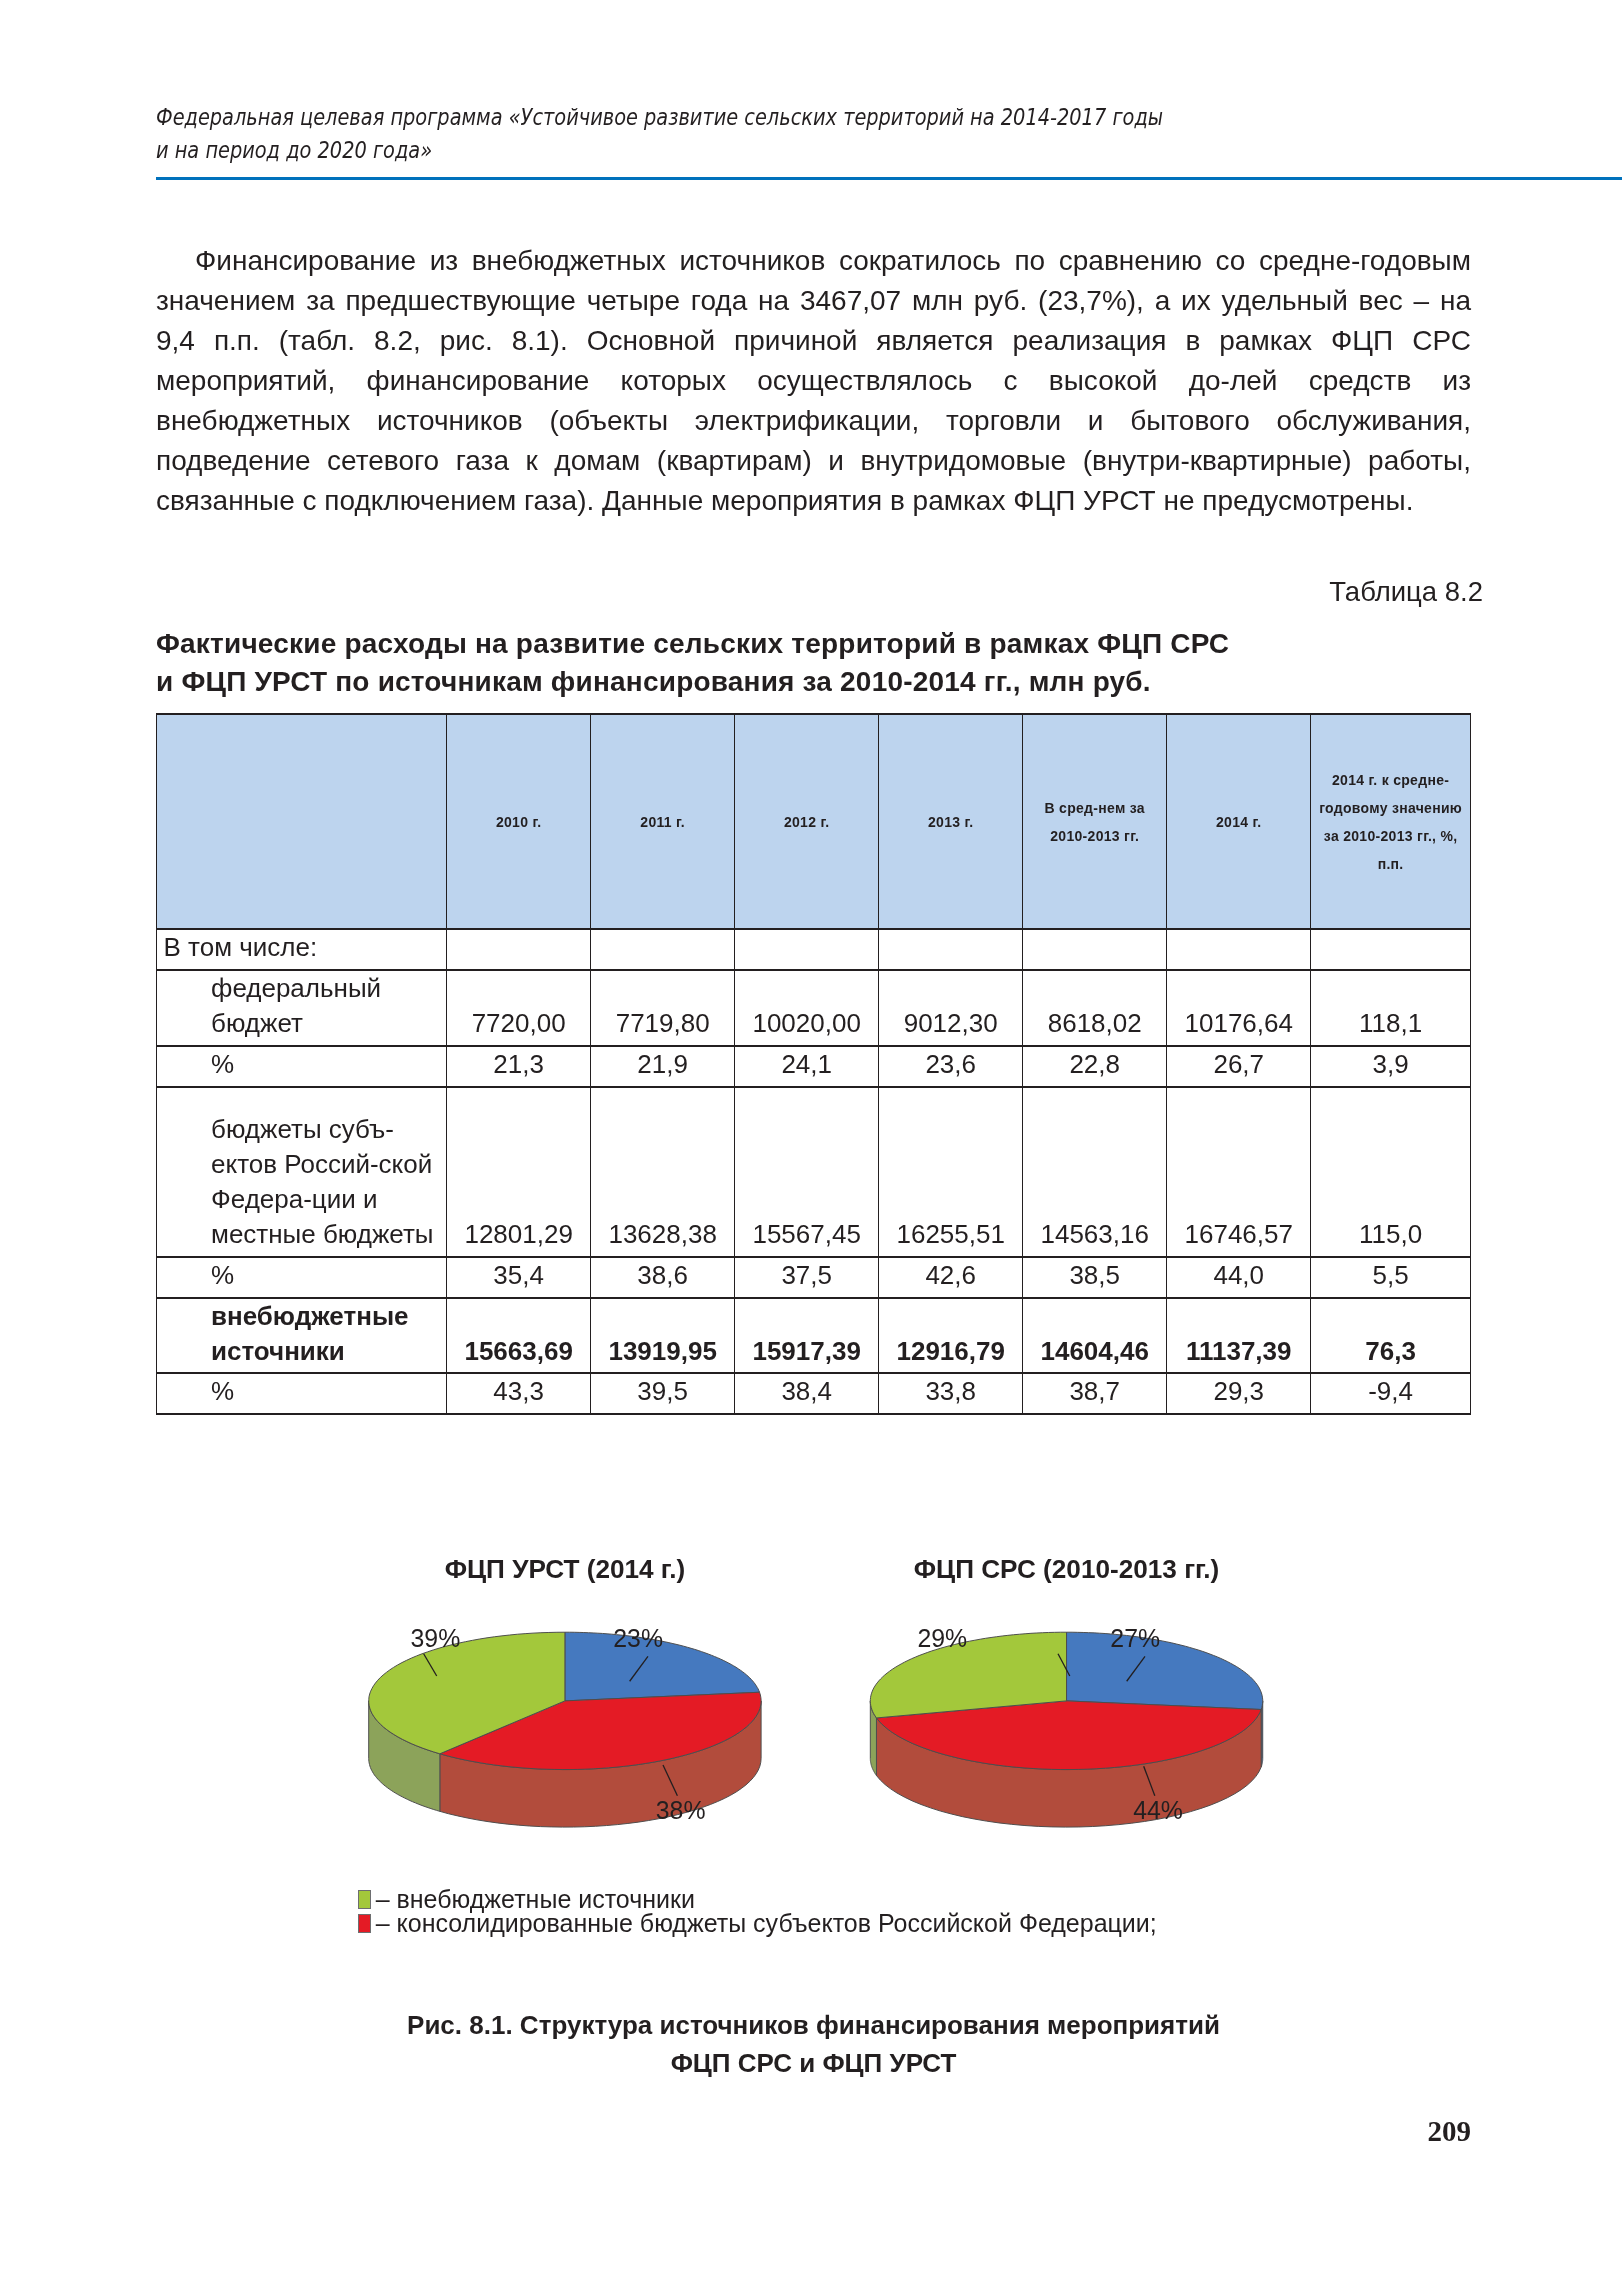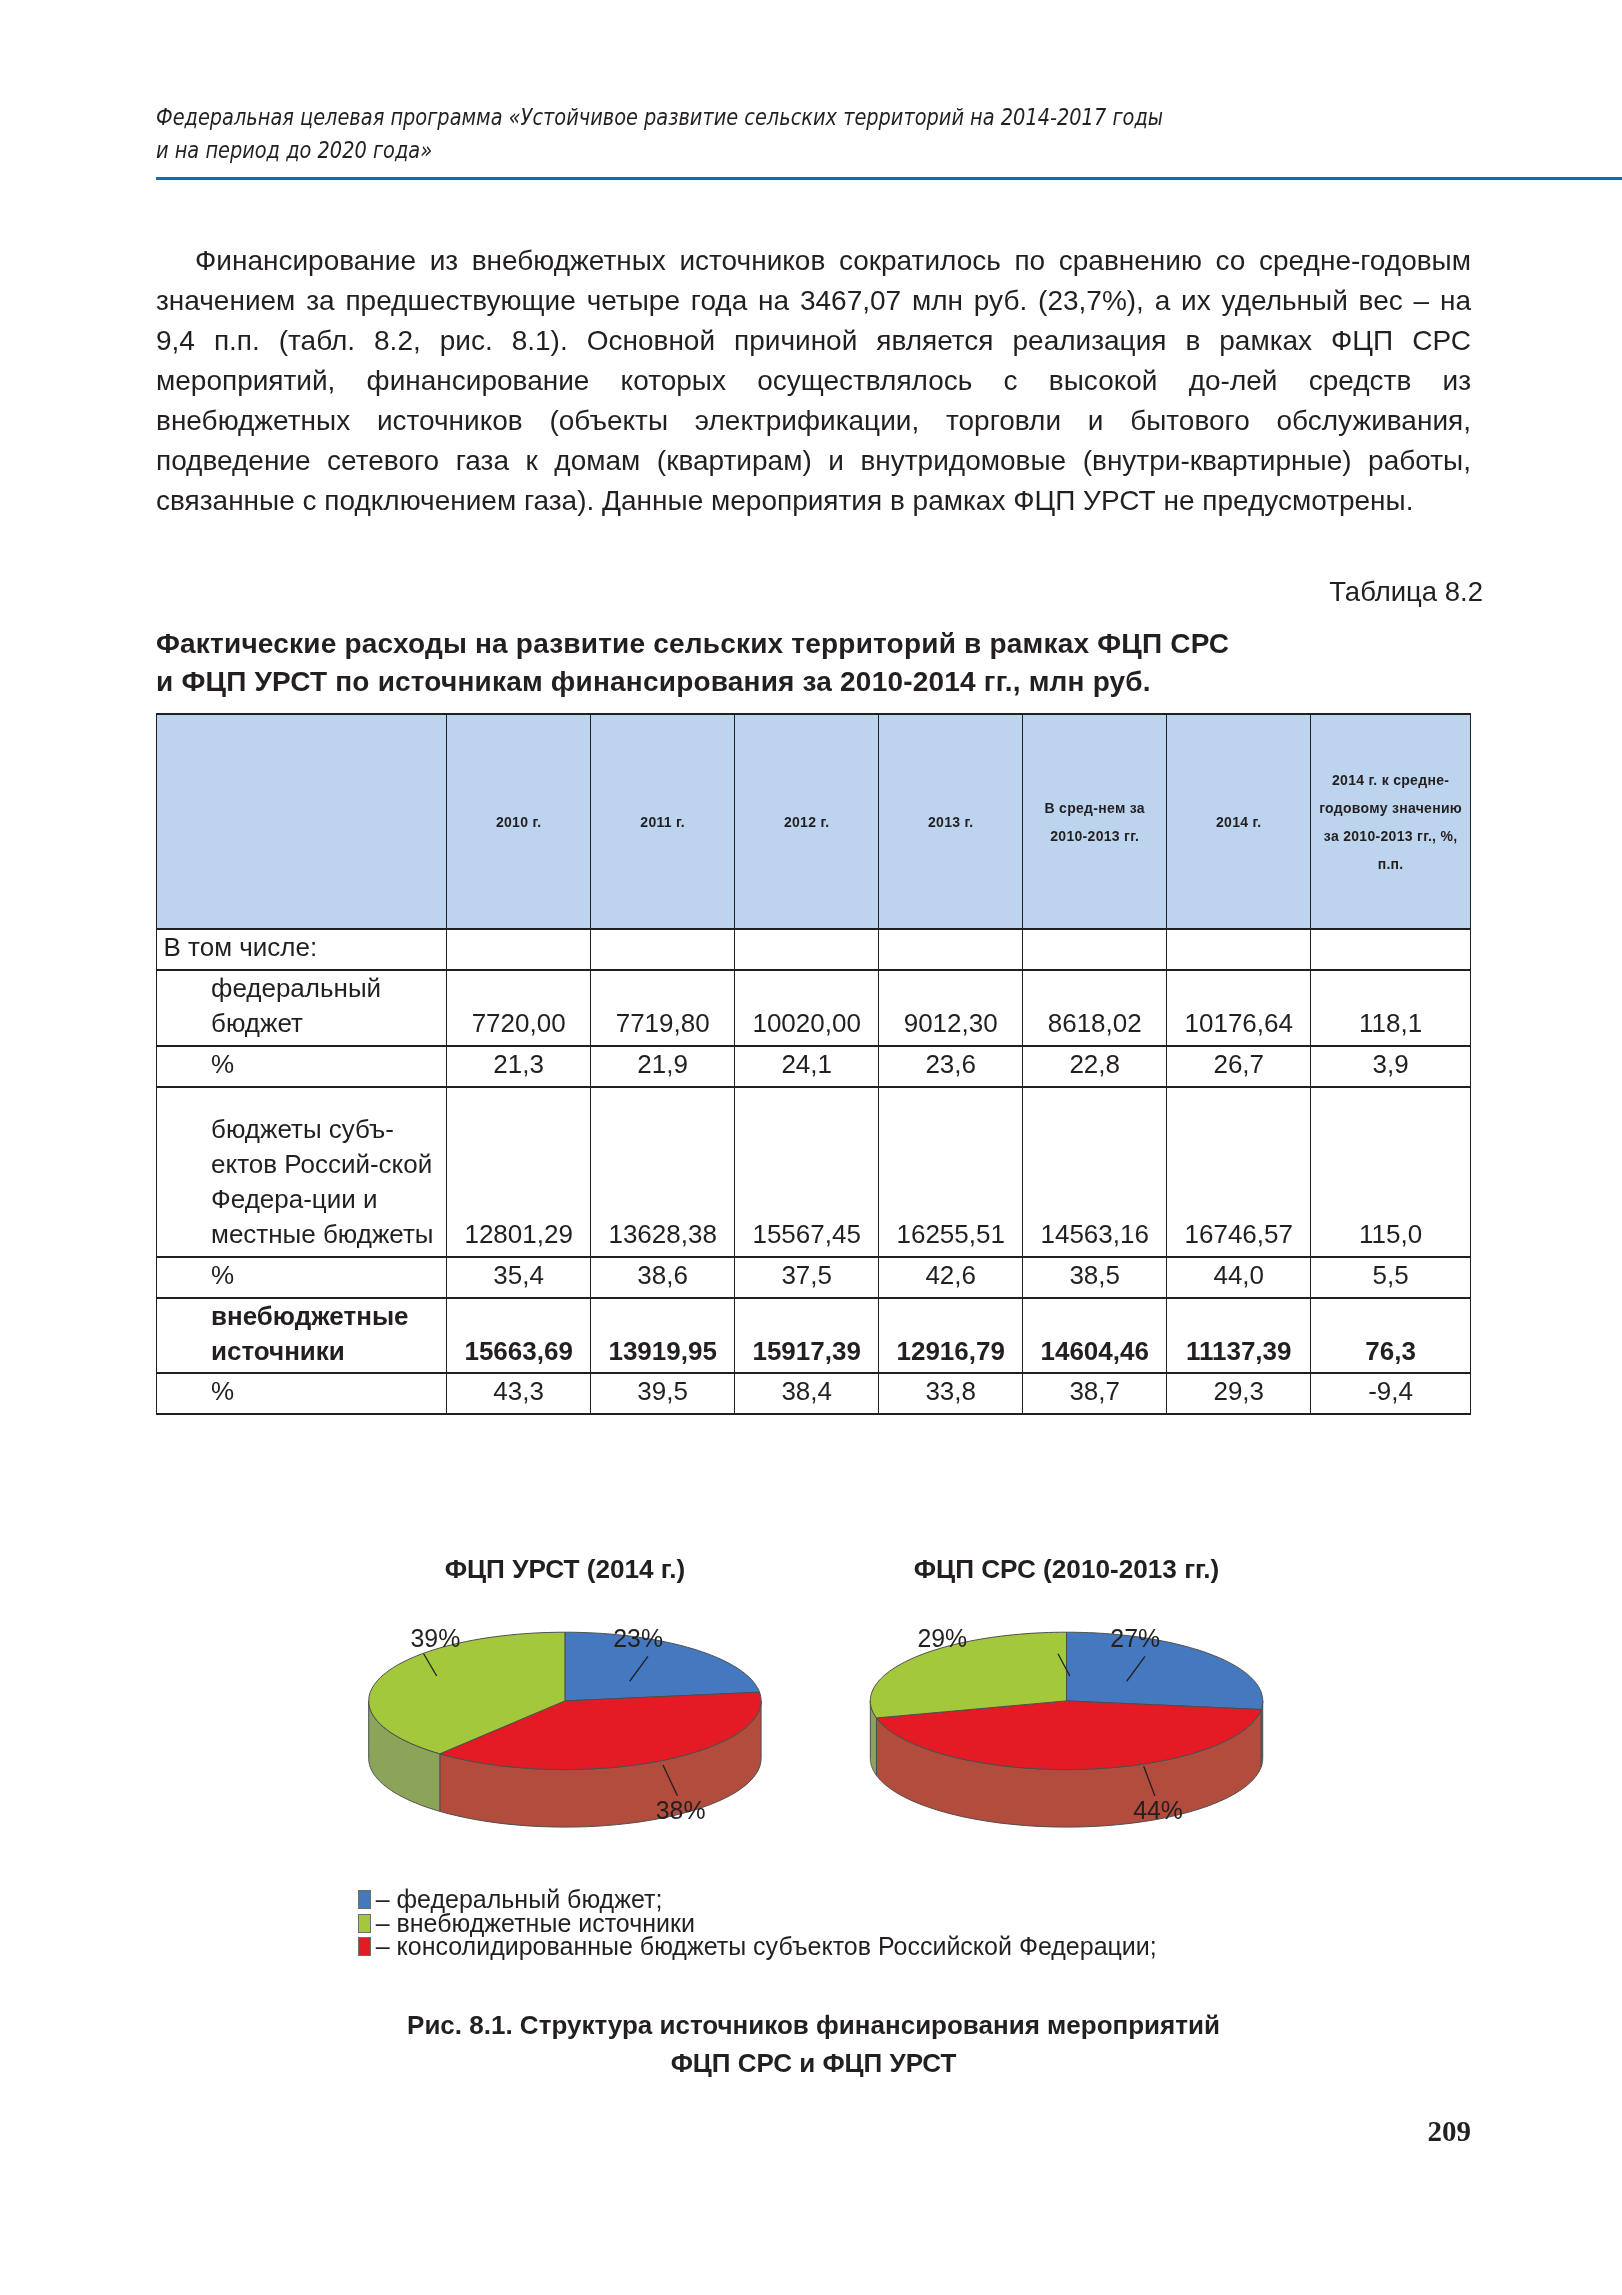--- a/index.html
+++ b/index.html
@@ -191,24 +191,20 @@
       <text x="1235" y="137" text-anchor="middle" font-family="Liberation Sans, sans-serif" font-size="38" fill="#231f20">27%</text>
       <line x1="1265" y1="365" x2="1248" y2="320" stroke="#231f20" stroke-width="2"></line>
       <text x="1270" y="400" text-anchor="middle" font-family="Liberation Sans, sans-serif" font-size="38" fill="#231f20">44%</text>
       <line x1="1117" y1="148" x2="1135" y2="182" stroke="#231f20" stroke-width="2"></line>
       <text x="940" y="137" text-anchor="middle" font-family="Liberation Sans, sans-serif" font-size="38" fill="#231f20">29%</text>
     </svg>
 </div>
 
 <div class="legend" id="legend">
     <div class="legend-row">
-      <span class="swatch" style="background: rgb(69, 121, 191);"></span>
-      <span>– федеральный бюджет;</span>
-    </div>
-    <div class="legend-row">
       <span class="swatch" style="background: rgb(163, 200, 59);"></span>
       <span>– внебюджетные источники</span>
     </div>
     <div class="legend-row">
       <span class="swatch" style="background: rgb(228, 27, 37);"></span>
       <span>– консолидированные бюджеты субъектов Российской Федерации;</span>
     </div>
   </div>
 
 <div class="fig-caption">

